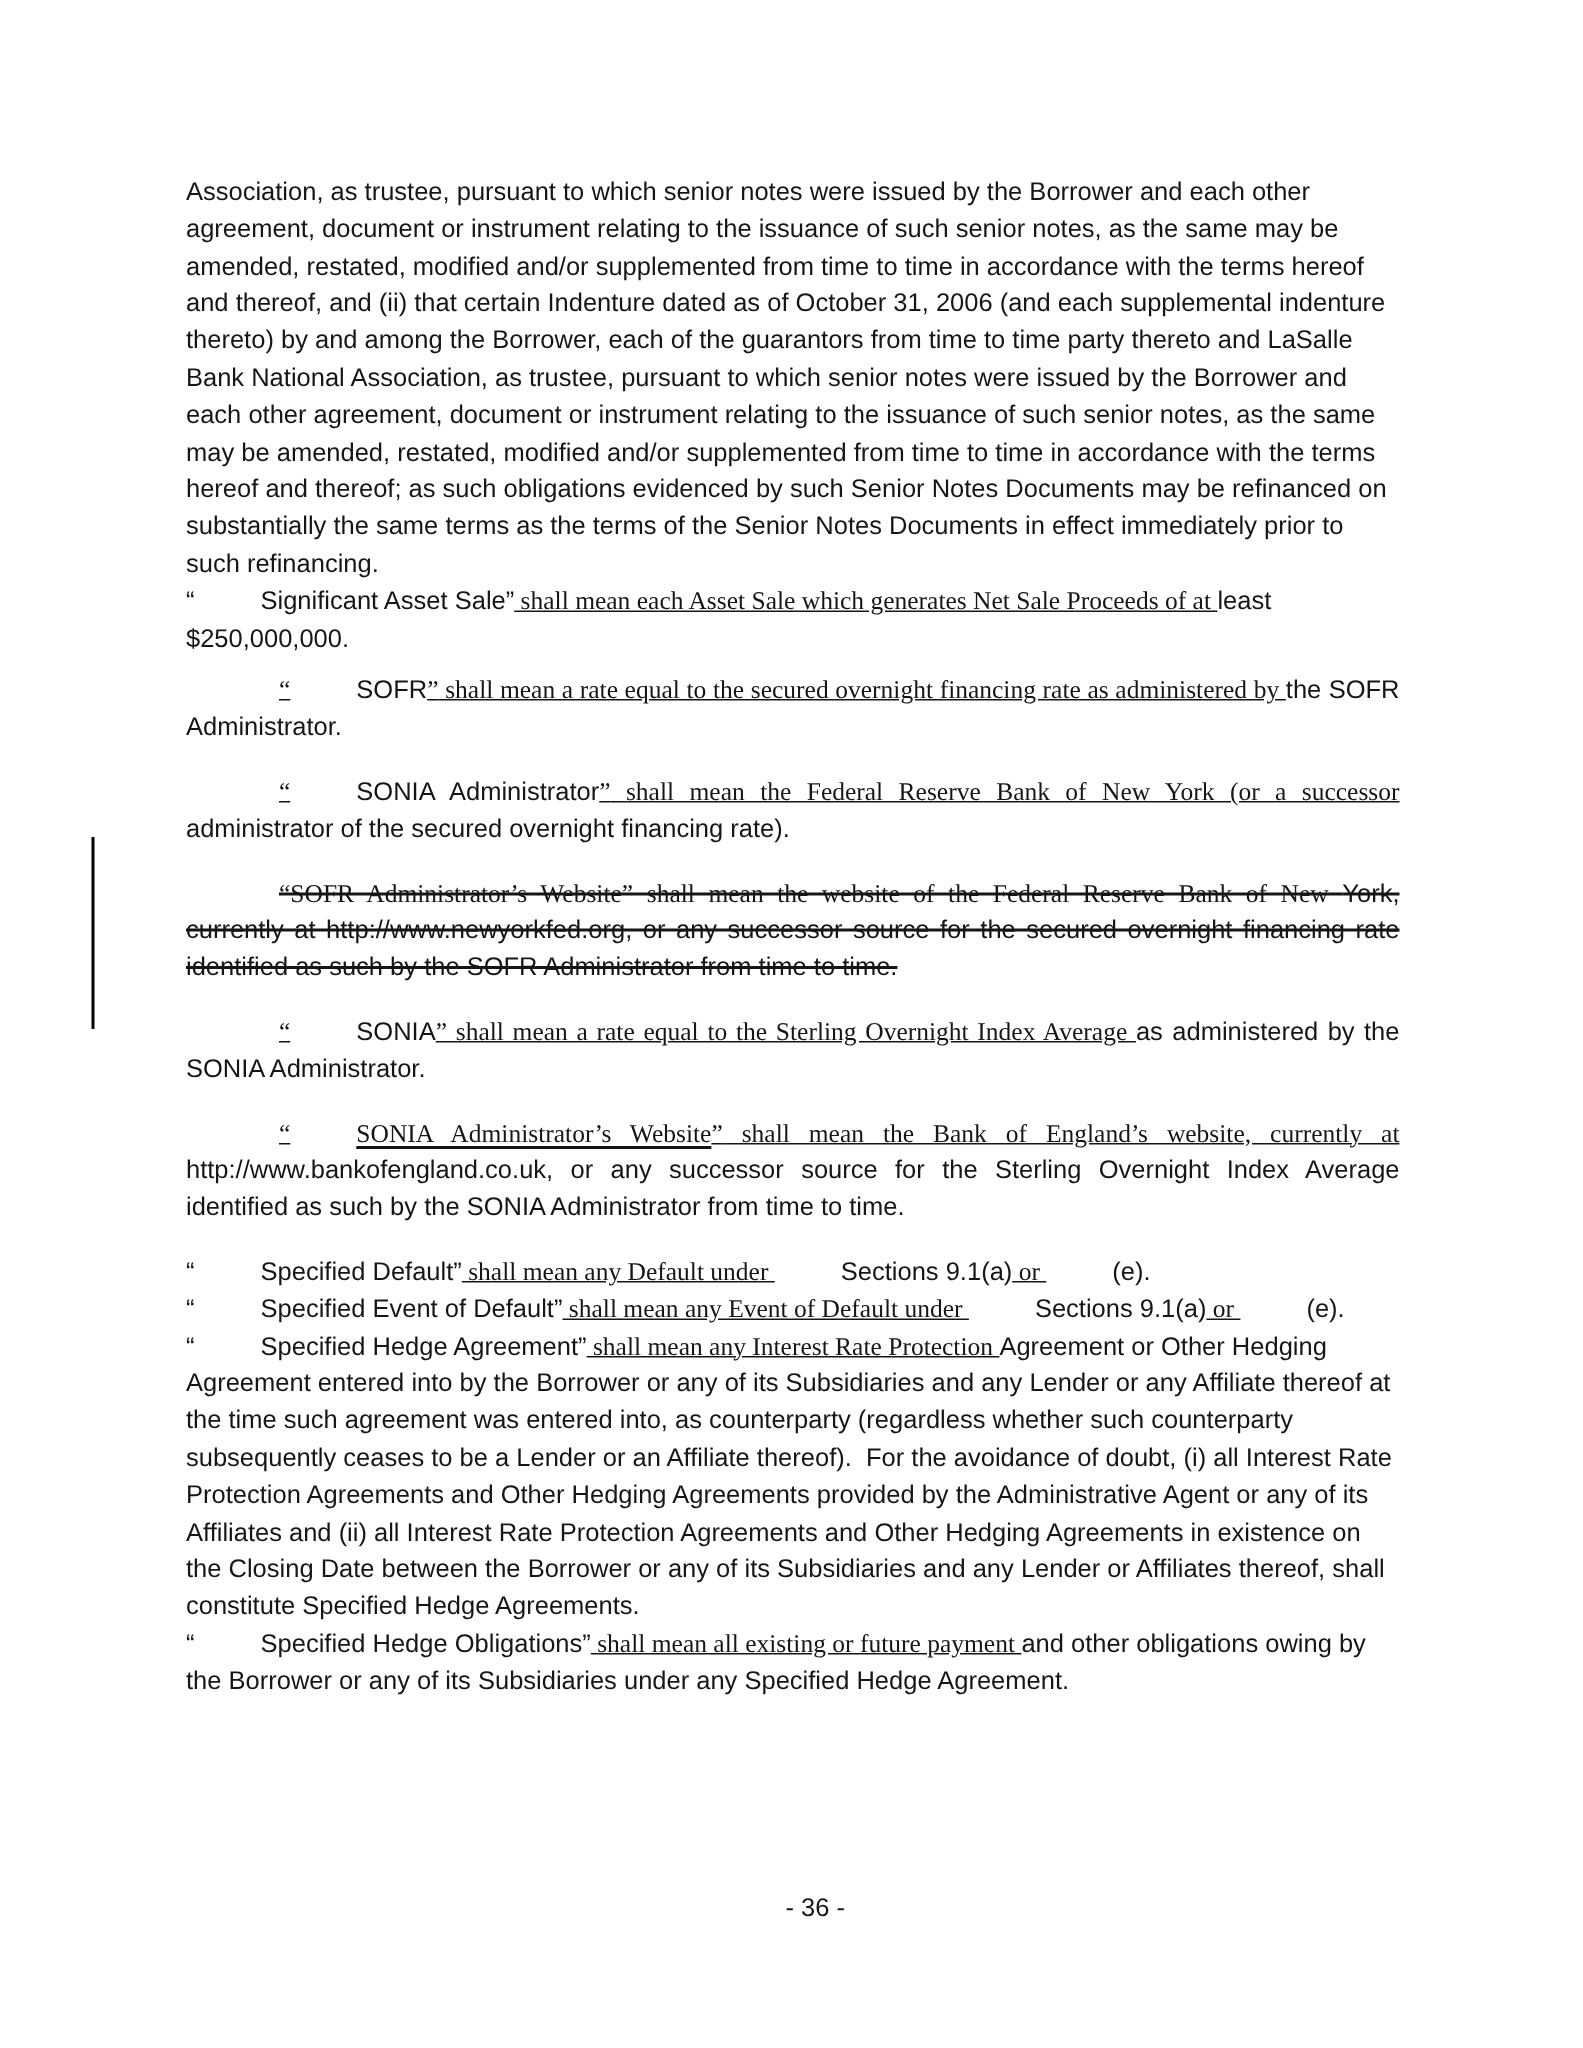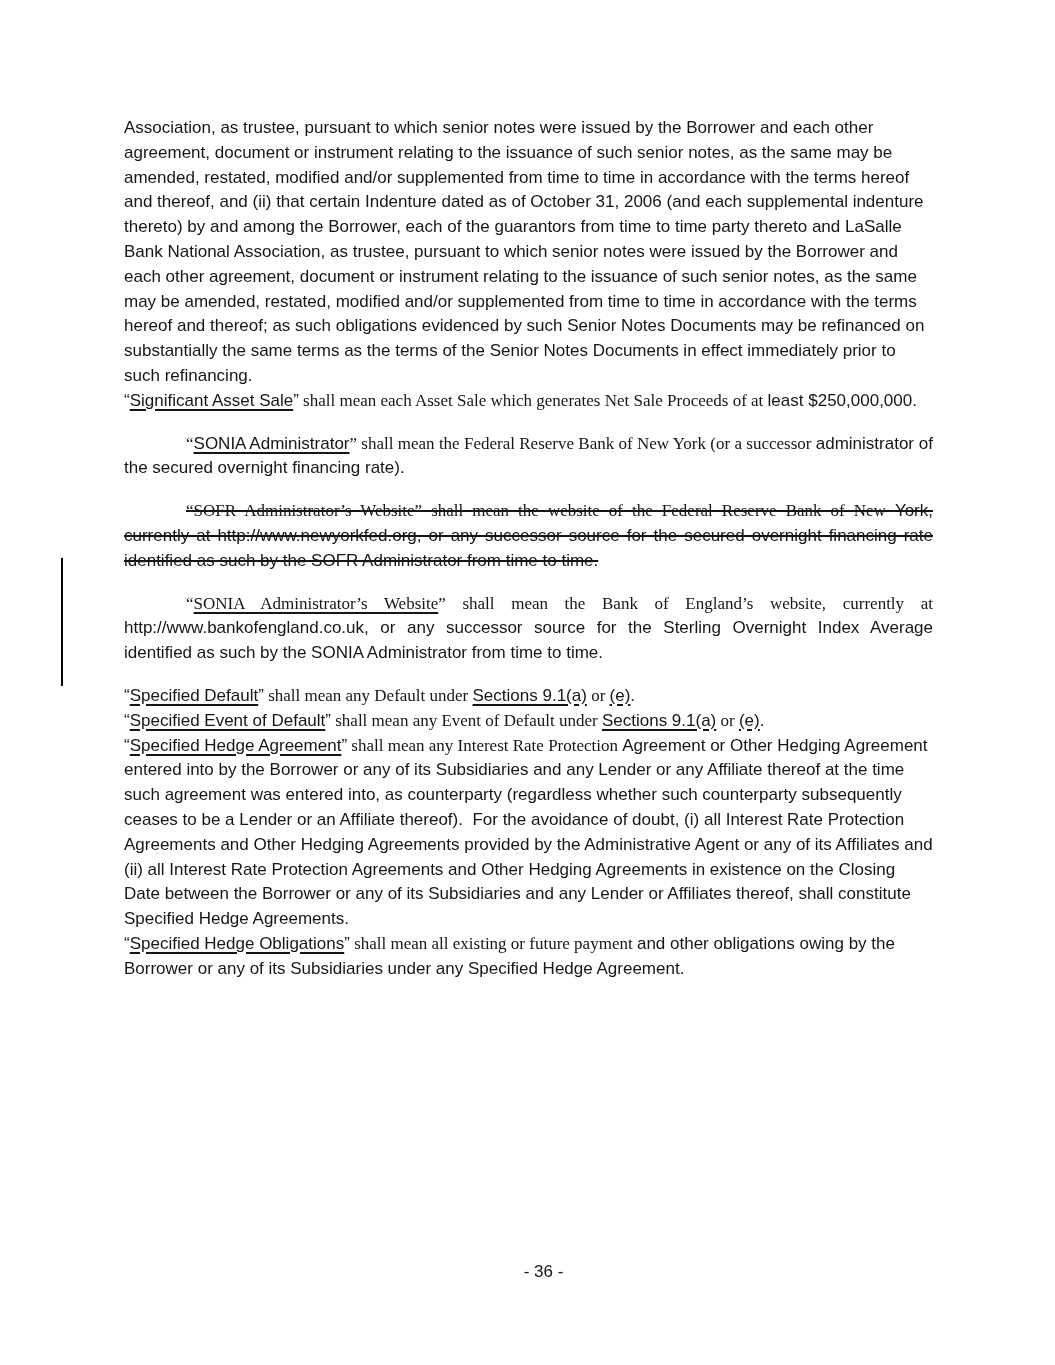--- a/index.html
+++ b/index.html
@@ -15,46 +15,48 @@
   .para{
     font-size:17px;line-height:24.8px;
     text-align:left;
   }
   .para.indent{text-indent:62px;}
   .para.justify{text-align:justify;}
   .para.spaced{margin-top:18px;}
   .para.spaced-sm{margin-top:10px;}
   .para.struck span{text-decoration:line-through;text-decoration-thickness:1.5px;}
   .sans{font-family:"Liberation Sans",sans-serif;}
-  .serif{font-family:"Liberation Serif",serif;}
+  .serif{font-family:"Liberation Serif",serif;text-decoration:underline;}
   .u{
-    text-decoration:underline;
     text-underline-offset:3px;
     text-decoration-thickness:1.5px;
+    margin-left:44px;
   }
   .change-bar{
     position:absolute;left:61px;top:558px;width:2px;height:128px;
     background:#000000;
   }
   .footer{
     position:absolute;top:1262px;left:16px;width:1055px;
     text-align:center;font-size:17px;
     font-family:"Liberation Sans",sans-serif;
   }
 </style>
 </head>
 <body>
 
 <div class="sheet">
   <div class="change-bar"></div>
   <div class="textblock">
       <div class="para"><span class="sans">Association, as trustee, pursuant to which senior notes were issued by the Borrower and each other agreement, document or instrument relating to the issuance of such senior notes, as the same may be amended, restated, modified and/or supplemented from time to time in accordance with the terms hereof and thereof, and (ii) that certain Indenture dated as of October 31, 2006 (and each supplemental indenture thereto) by and among the Borrower, each of the guarantors from time to time party thereto and LaSalle Bank National Association, as trustee, pursuant to which senior notes were issued by the Borrower and each other agreement, document or instrument relating to the issuance of such senior notes, as the same may be amended, restated, modified and/or supplemented from time to time in accordance with the terms hereof and thereof; as such obligations evidenced by such Senior Notes Documents may be refinanced on substantially the same terms as the terms of the Senior Notes Documents in effect immediately prior to such refinancing.</span></div>
       <div class="para"><span class="sans">“</span><span class="sans u">Significant Asset Sale</span><span class="sans">”</span><span class="serif"> shall mean each Asset Sale which generates Net Sale Proceeds of at </span><span class="sans">least $250,000,000.</span></div>
+      <div class="para indent justify spaced-sm"><span class="serif">“</span><span class="sans u">SOFR</span><span class="serif">”</span><span class="serif"> shall mean a rate equal to the secured overnight financing rate as administered by </span><span class="sans">the SOFR Administrator.</span></div>
       <div class="para indent justify spaced"><span class="serif">“</span><span class="sans u">SONIA Administrator</span><span class="serif">”</span><span class="serif"> shall mean the Federal Reserve Bank of New York (or a successor </span><span class="sans">administrator of the secured overnight financing rate).</span></div>
       <div class="para indent justify struck spaced"><span class="serif">“SOFR Administrator’s Website” shall mean the website of the Federal Reserve Bank of New </span><span class="sans">York, currently at http://www.newyorkfed.org, or any successor source for the secured overnight financing rate identified as such by the SOFR Administrator from time to time.</span></div>
+      <div class="para indent justify spaced"><span class="serif">“</span><span class="sans u">SONIA</span><span class="serif">”</span><span class="serif"> shall mean a rate equal to the Sterling Overnight Index Average </span><span class="sans">as administered by the SONIA Administrator.</span></div>
       <div class="para indent justify spaced"><span class="serif">“</span><span class="serif u">SONIA Administrator’s Website</span><span class="serif">”</span><span class="serif"> shall mean the Bank of England’s website, currently at </span><span class="sans">http://www.bankofengland.co.uk, or any successor source for the Sterling Overnight Index Average identified as such by the SONIA Administrator from time to time.</span></div>
       <div class="para spaced"><span class="sans">“</span><span class="sans u">Specified Default</span><span class="sans">”</span><span class="serif"> shall mean any Default under </span><span class="sans u">Sections 9.1(a)</span><span class="serif"> or </span><span class="sans u">(e)</span><span class="sans">.</span></div>
       <div class="para"><span class="sans">“</span><span class="sans u">Specified Event of Default</span><span class="sans">”</span><span class="serif"> shall mean any Event of Default under </span><span class="sans u">Sections 9.1(a)</span><span class="serif"> or </span><span class="sans u">(e)</span><span class="sans">.</span></div>
       <div class="para"><span class="sans">“</span><span class="sans u">Specified Hedge Agreement</span><span class="sans">”</span><span class="serif"> shall mean any Interest Rate Protection </span><span class="sans">Agreement or Other Hedging Agreement entered into by the Borrower or any of its Subsidiaries and any Lender or any Affiliate thereof at the time such agreement was entered into, as counterparty (regardless whether such counterparty subsequently ceases to be a Lender or an Affiliate thereof).&nbsp; For the avoidance of doubt, (i) all Interest Rate Protection Agreements and Other Hedging Agreements provided by the Administrative Agent or any of its Affiliates and (ii) all Interest Rate Protection Agreements and Other Hedging Agreements in existence on the Closing Date between the Borrower or any of its Subsidiaries and any Lender or Affiliates thereof, shall constitute Specified Hedge Agreements.</span></div>
       <div class="para"><span class="sans">“</span><span class="sans u">Specified Hedge Obligations</span><span class="sans">”</span><span class="serif"> shall mean all existing or future payment </span><span class="sans">and other obligations owing by the Borrower or any of its Subsidiaries under any Specified Hedge Agreement.</span></div>
     </div>
   <div class="footer">- 36 -</div>
 </div>
 
 </body></html>

